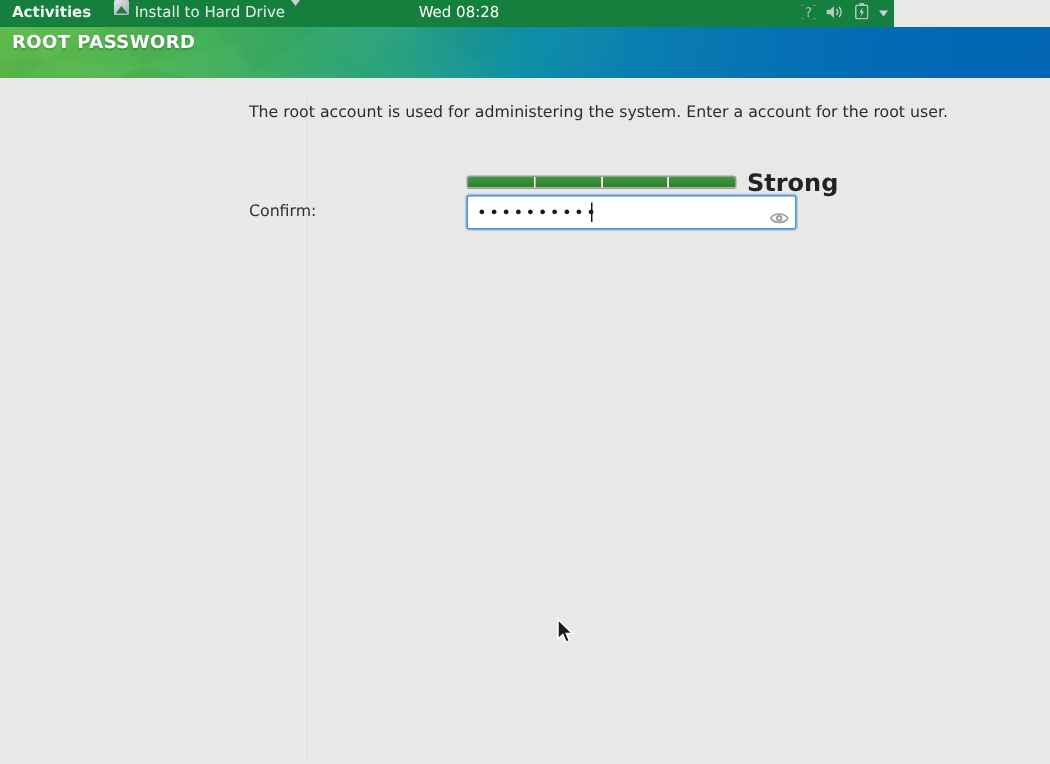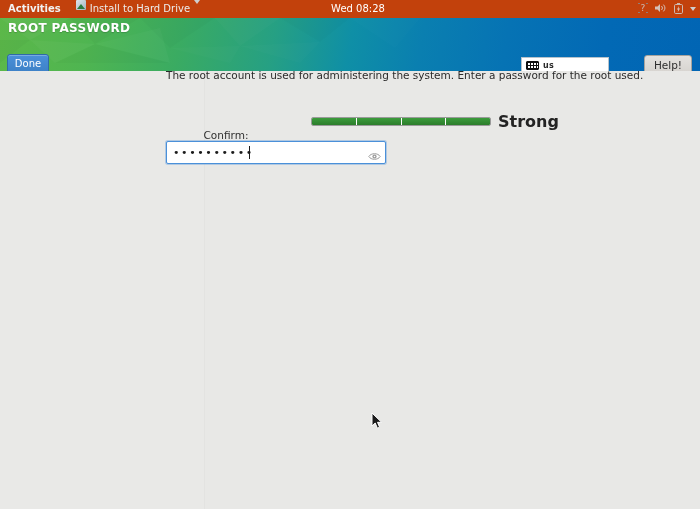--- a/index.html
+++ b/index.html
@@ -12,23 +12,23 @@
     overflow: hidden;
     font-family: "DejaVu Sans", "Liberation Sans", sans-serif;
     background: #e8e8e6;
     position: relative;
   }
 
   
   #topbar {
     position: absolute;
     top: 0; left: 0;
-    width: 700px;
+    width: 596px;
     height: 18px;
-    background: #c2410c;
+    background: #15803d;
     color: #d8d8d8;
     font-size: 10px;
     display: flex;
     align-items: center;
     z-index: 40;
   }
   #topbar .tb-activities {
     padding: 0 9px 0 8px;
     font-weight: bold;
     color: #f2f2f2;
@@ -85,21 +85,21 @@
     gap: 7px;
     height: 18px;
   }
   .tb-ico { display: inline-block; opacity: .85; }
 
   
   #hdr {
     position: absolute;
     top: 18px; left: 0;
     width: 700px;
-    height: 53px;
+    height: 34px;
     z-index: 20;
     background:
       linear-gradient(100deg,
         #5cb849 0%,
         #4fb551 13%,
         #3aab62 26%,
         #26a083 39%,
         #0f8fa6 50%,
         #0a7fb0 60%,
         #0673b4 72%,
@@ -369,34 +369,34 @@
     <span class="kbd-label">us</span>
   </div>
   <div id="help-btn">Help!</div>
 </div>
 
 <div id="content">
   <div id="left-gutter"></div>
 
   <div id="form-area">
 
-    <div class="intro-text">The root account is used for administering the system.  Enter a password for the root used.</div>
+    <div class="intro-text">The root account is used for administering the system.  Enter a account for the root user.</div>
 
 
     <div id="strength-row">
       <div id="strength-bar">
         <span class="seg" style="background: linear-gradient(rgb(60, 156, 60) 0%, rgb(44, 125, 44) 100%);"></span>
         <span class="seg" style="background: linear-gradient(rgb(60, 156, 60) 0%, rgb(44, 125, 44) 100%);"></span>
         <span class="seg" style="background: linear-gradient(rgb(60, 156, 60) 0%, rgb(44, 125, 44) 100%);"></span>
         <span class="seg" style="background: linear-gradient(rgb(60, 156, 60) 0%, rgb(44, 125, 44) 100%);"></span>
       </div>
       <div id="strength-label">Strong</div>
     </div>
 
-    <div class="field-row" style="top:66px;flex-direction:column;">
+    <div class="field-row" style="top:66px;">
       <div class="field-label">Confirm:</div>
       <div class="pw-wrap">
         <input class="pw-input focused" type="text" readonly="" value="••••••••••" style="">
         <span class="caret"></span>
         <span class="eye-btn">
           <svg width="13" height="11" viewBox="0 0 13 11">
             <path d="M0.8 5.5 C3 1.8 10 1.8 12.2 5.5 C10 9.2 3 9.2 0.8 5.5 Z" fill="none" stroke="#4a4a4a" stroke-width="1"></path>
             <circle cx="6.5" cy="5.5" r="2.1" fill="#4a4a4a"></circle>
             <circle cx="6.5" cy="5.5" r="0.8" fill="#ffffff"></circle>
           </svg>

